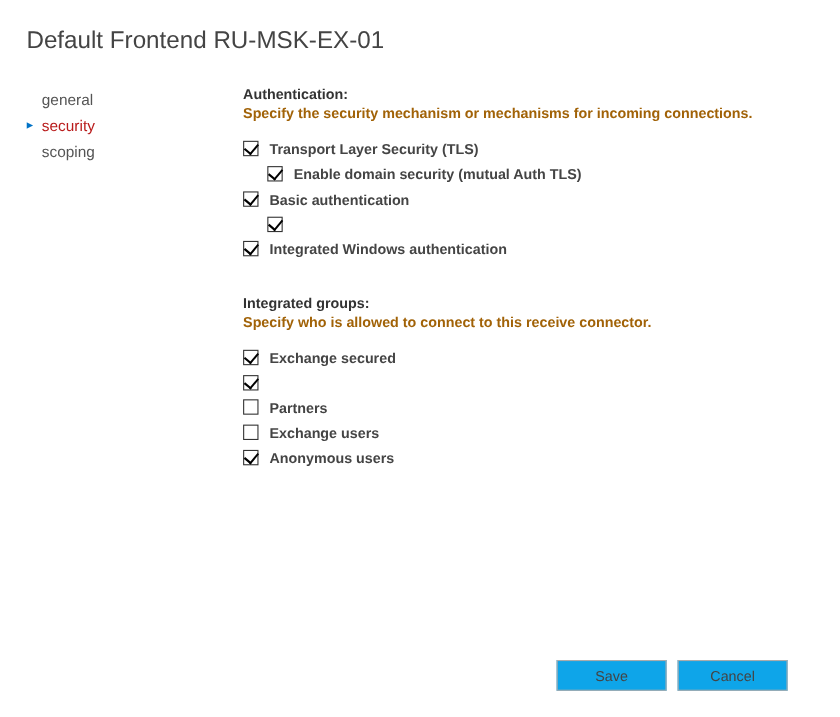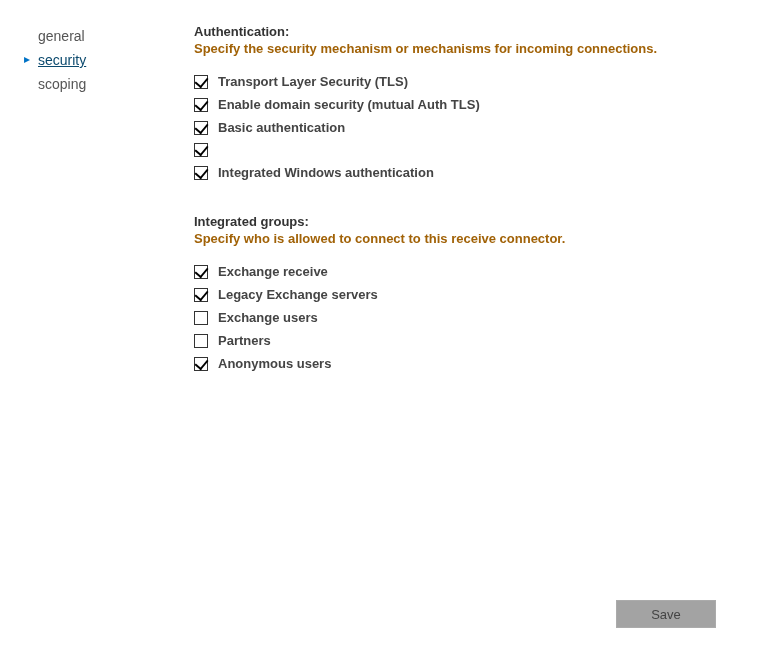--- a/index.html
+++ b/index.html
@@ -20,36 +20,36 @@
   .title {
     font-size: 22px;
     font-weight: 300;
     color: #444;
     margin-bottom: 28px;
   }
   .body {
     display: flex;
     flex: 1;
     overflow: hidden;
+    gap: 27px;
   }
   .sidebar {
     width: 170px;
     flex-shrink: 0;
   }
   .nav-item {
     font-size: 14px;
     padding: 4px 0 4px 14px;
     color: #555;
     cursor: pointer;
     position: relative;
     font-weight: 400;
   }
   .nav-item.active {
-    color: #0c4a6e;
-    text-decoration: underline;
+    color: #b91c1c;
   }
   .nav-item.active::before {
     content: "\25B8";
     position: absolute;
     left: 0;
     top: 4px;
     font-size: 12px;
     color: #0072c6;
   }
   .content {
@@ -62,24 +62,24 @@
     color: #333;
     margin-bottom: 2px;
   }
   .section-desc {
     color: #a16207;
     margin-bottom: 16px;
     line-height: 1.3;
   }
   .check-row {
     display: flex;
-    align-items: flex-end;
+    align-items: center;
     margin-bottom: 8px;
   }
-  .check-row.indent { }
+  .check-row.indent { margin-left: 22px; }
   .cbox {
     width: 14px; height: 14px;
     border: 1px solid #333;
     margin-right: 10px;
     position: relative;
     flex-shrink: 0;
     background: #fff;
   }
   .cbox.checked::after {
     content: "";
@@ -95,31 +95,32 @@
   .footer {
     display: flex;
     justify-content: flex-end;
     gap: 10px;
     padding: 18px 24px 24px 0;
   }
   .btn {
     min-width: 100px;
     height: 28px;
     border: 1px solid #ababab;
-    background: #a3a3a3;
+    background: #0ea5e9;
     color: #444;
     font-size: 13px;
     cursor: pointer;
     font-family: inherit;
   }
 </style>
 </head>
 <body>
 
 <div class="container">
+  <div class="title">Default Frontend RU-MSK-EX-01</div>
 
   <div class="body">
     <div class="sidebar">
       <div class="nav-item">general</div>
       <div class="nav-item active">security</div>
       <div class="nav-item">scoping</div>
     </div>
 
     <div class="content">
       <div class="section-header">Authentication:</div>
@@ -145,37 +146,37 @@
         <span class="check-label">Integrated Windows authentication</span>
       </div>
 
       <div class="spacer"></div>
 
       <div class="section-header">Integrated groups:</div>
       <div class="section-desc">Specify who is allowed to connect to this receive connector.</div>
 
       <div class="check-row">
         <span class="cbox checked"></span>
-        <span class="check-label">Exchange receive</span>
+        <span class="check-label">Exchange secured</span>
       </div>
       <div class="check-row">
         <span class="cbox checked"></span>
-        <span class="check-label">Legacy Exchange servers</span>
+      </div>
+      <div class="check-row">
+        <span class="cbox"></span>
+        <span class="check-label">Partners</span>
       </div>
       <div class="check-row">
         <span class="cbox"></span>
         <span class="check-label">Exchange users</span>
-      </div>
-      <div class="check-row">
-        <span class="cbox"></span>
-        <span class="check-label">Partners</span>
       </div>
       <div class="check-row">
         <span class="cbox checked"></span>
         <span class="check-label">Anonymous users</span>
       </div>
     </div>
   </div>
 
   <div class="footer">
     <button class="btn">Save</button>
+    <button class="btn">Cancel</button>
   </div>
 </div>
 
 </body></html>

